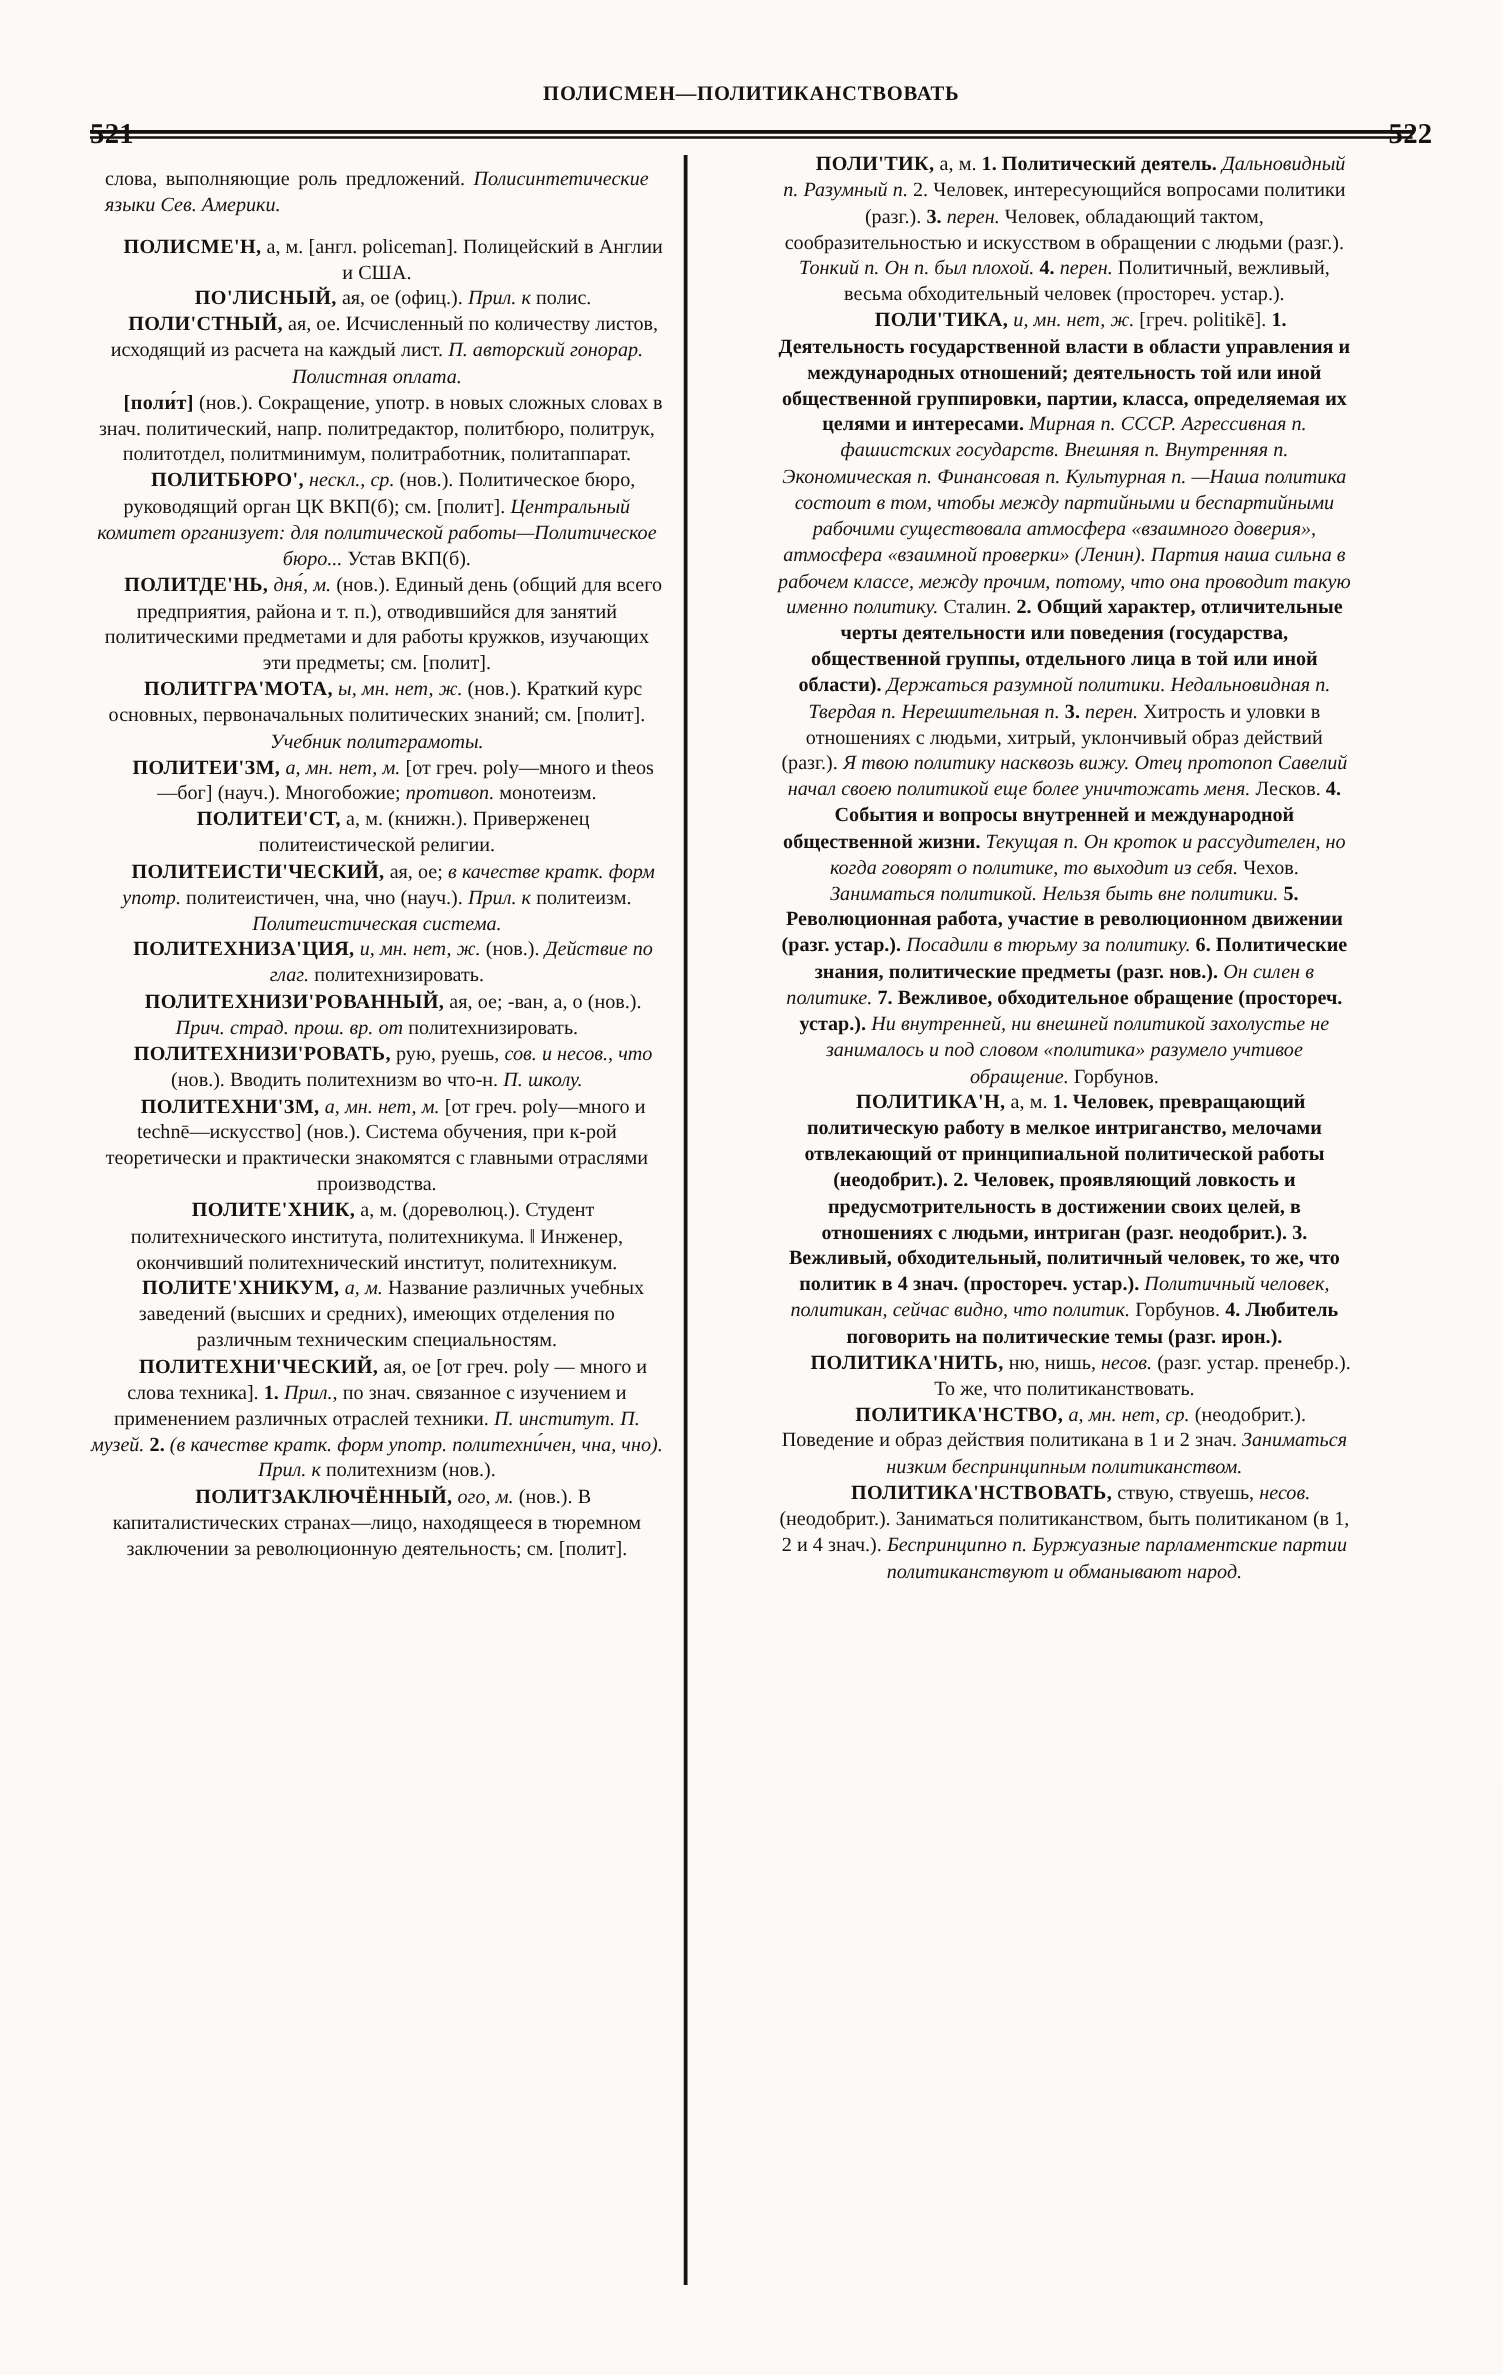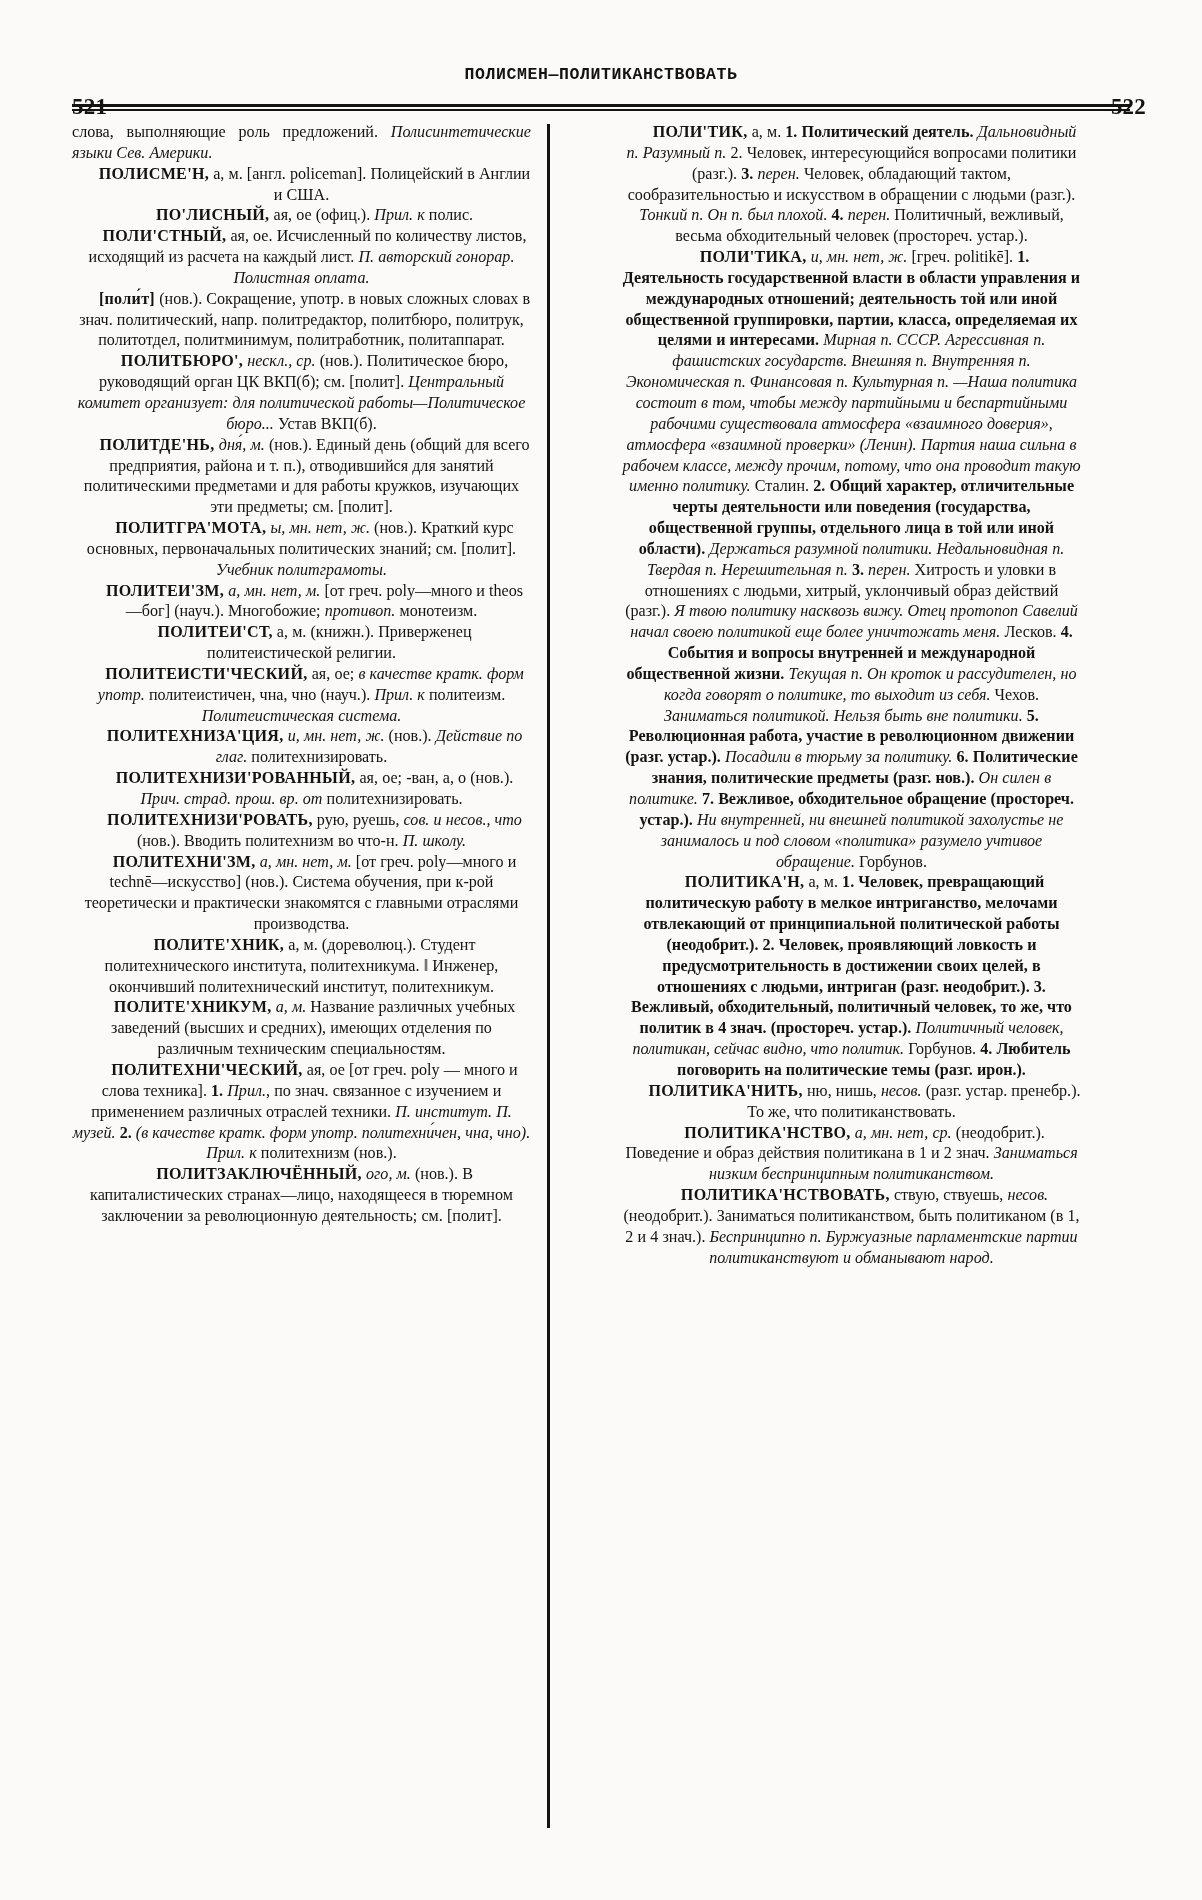--- a/index.html
+++ b/index.html
@@ -43,21 +43,20 @@
   .folio-right { right: 56px; }
   .runhead-title {
     position: absolute;
     left: 0;
     right: 0;
     top: 3px;
     text-align: center;
     font-weight: bold;
     font-size: 16.5px;
     letter-spacing: 0.6px;
-    font-family: Liberation Mono, monospace;
   }
   .rule-wrap {
     position: absolute;
     left: 72px;
     right: 72px;
     top: 104px;
     height: 7px;
   }
   .rule-thick {
     position: absolute;
@@ -98,21 +97,21 @@
     margin-top: 2px;
     margin-bottom: 34px;
     flex: 0 0 3px;
   }
   p.entry {
     margin: 0;
     text-indent: 26px;
     text-align: center;
   }
   p.cont {
-    margin: 0;
+    margin: 12px;
     text-indent: 0;
   }
   .hw {
     font-weight: bold;
     letter-spacing: 0.3px;
   }
   .it { font-style: italic; }
   .bnum { font-weight: bold; }
   .last-line { text-align: left; }
 </style>

